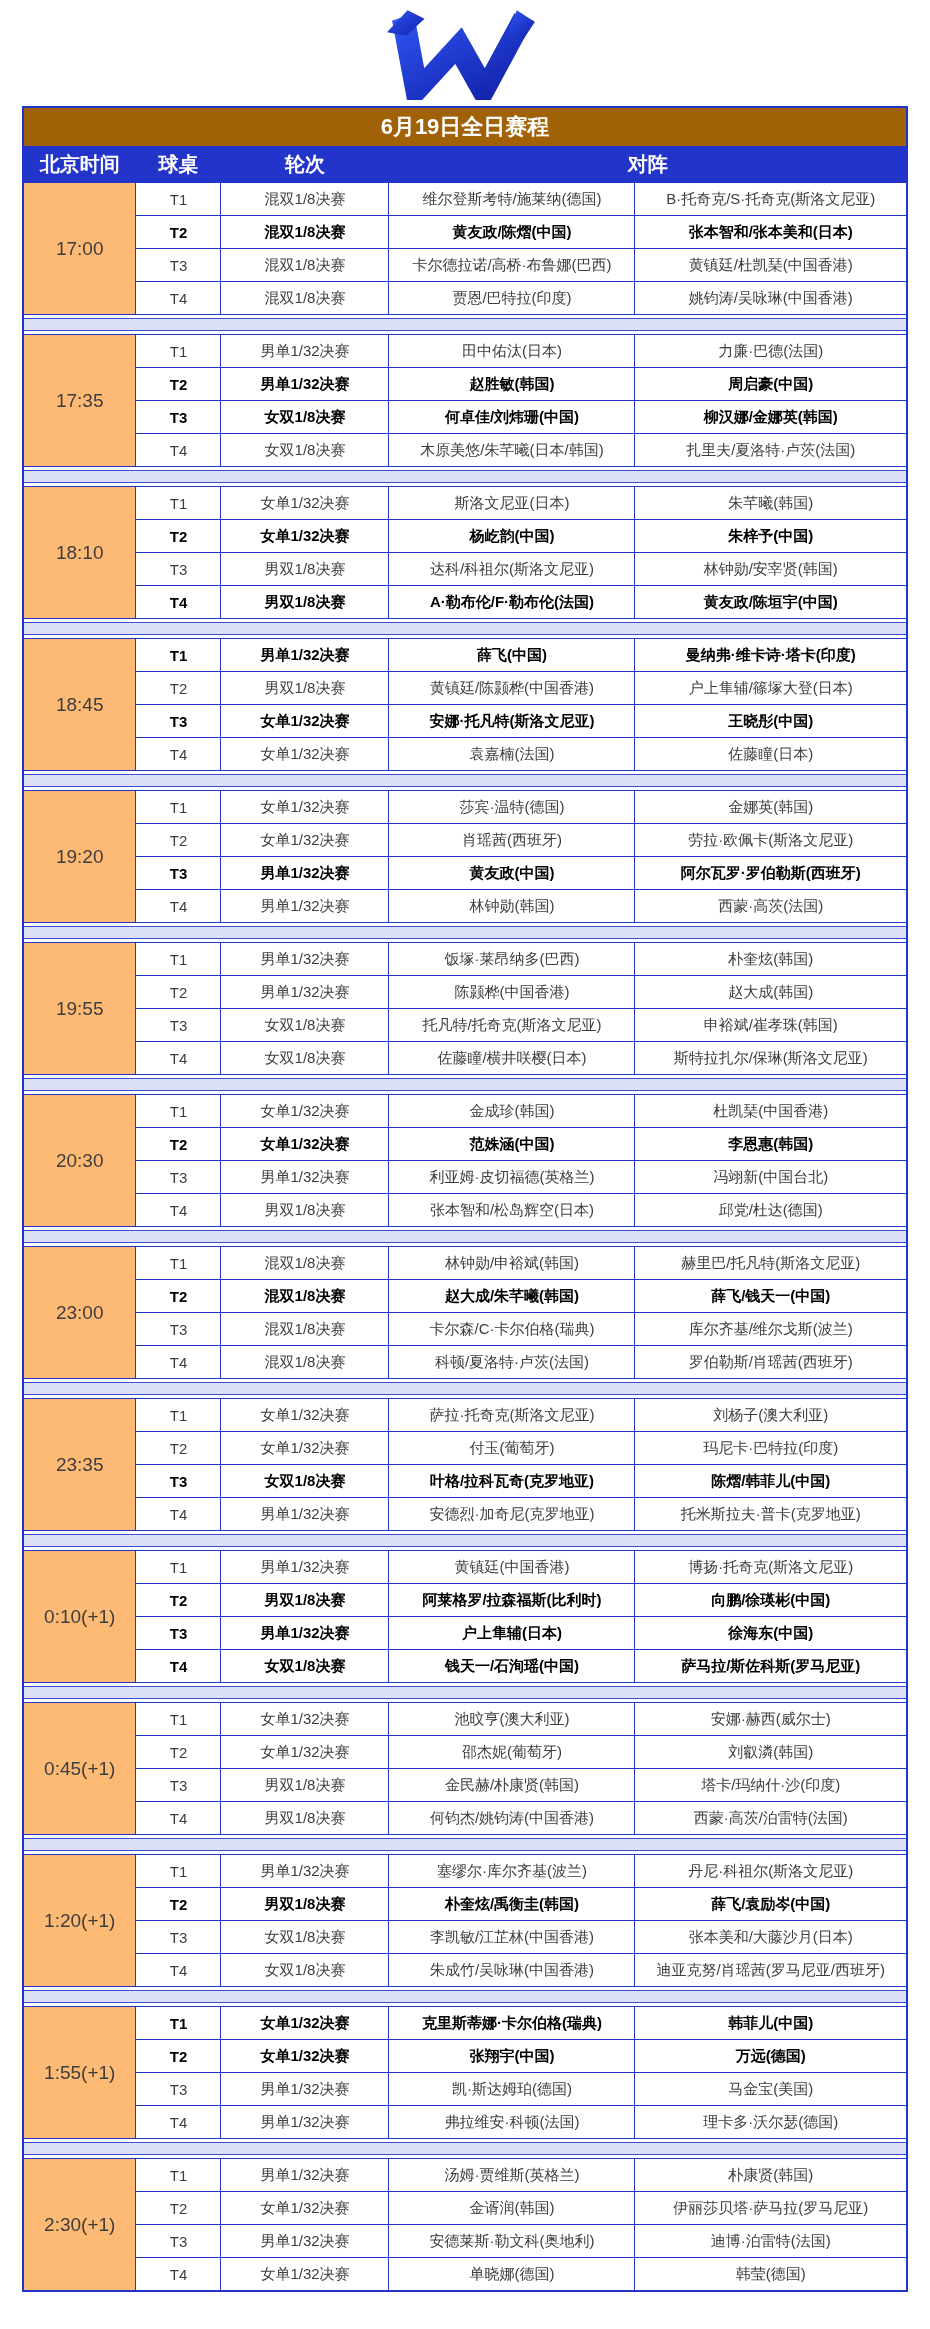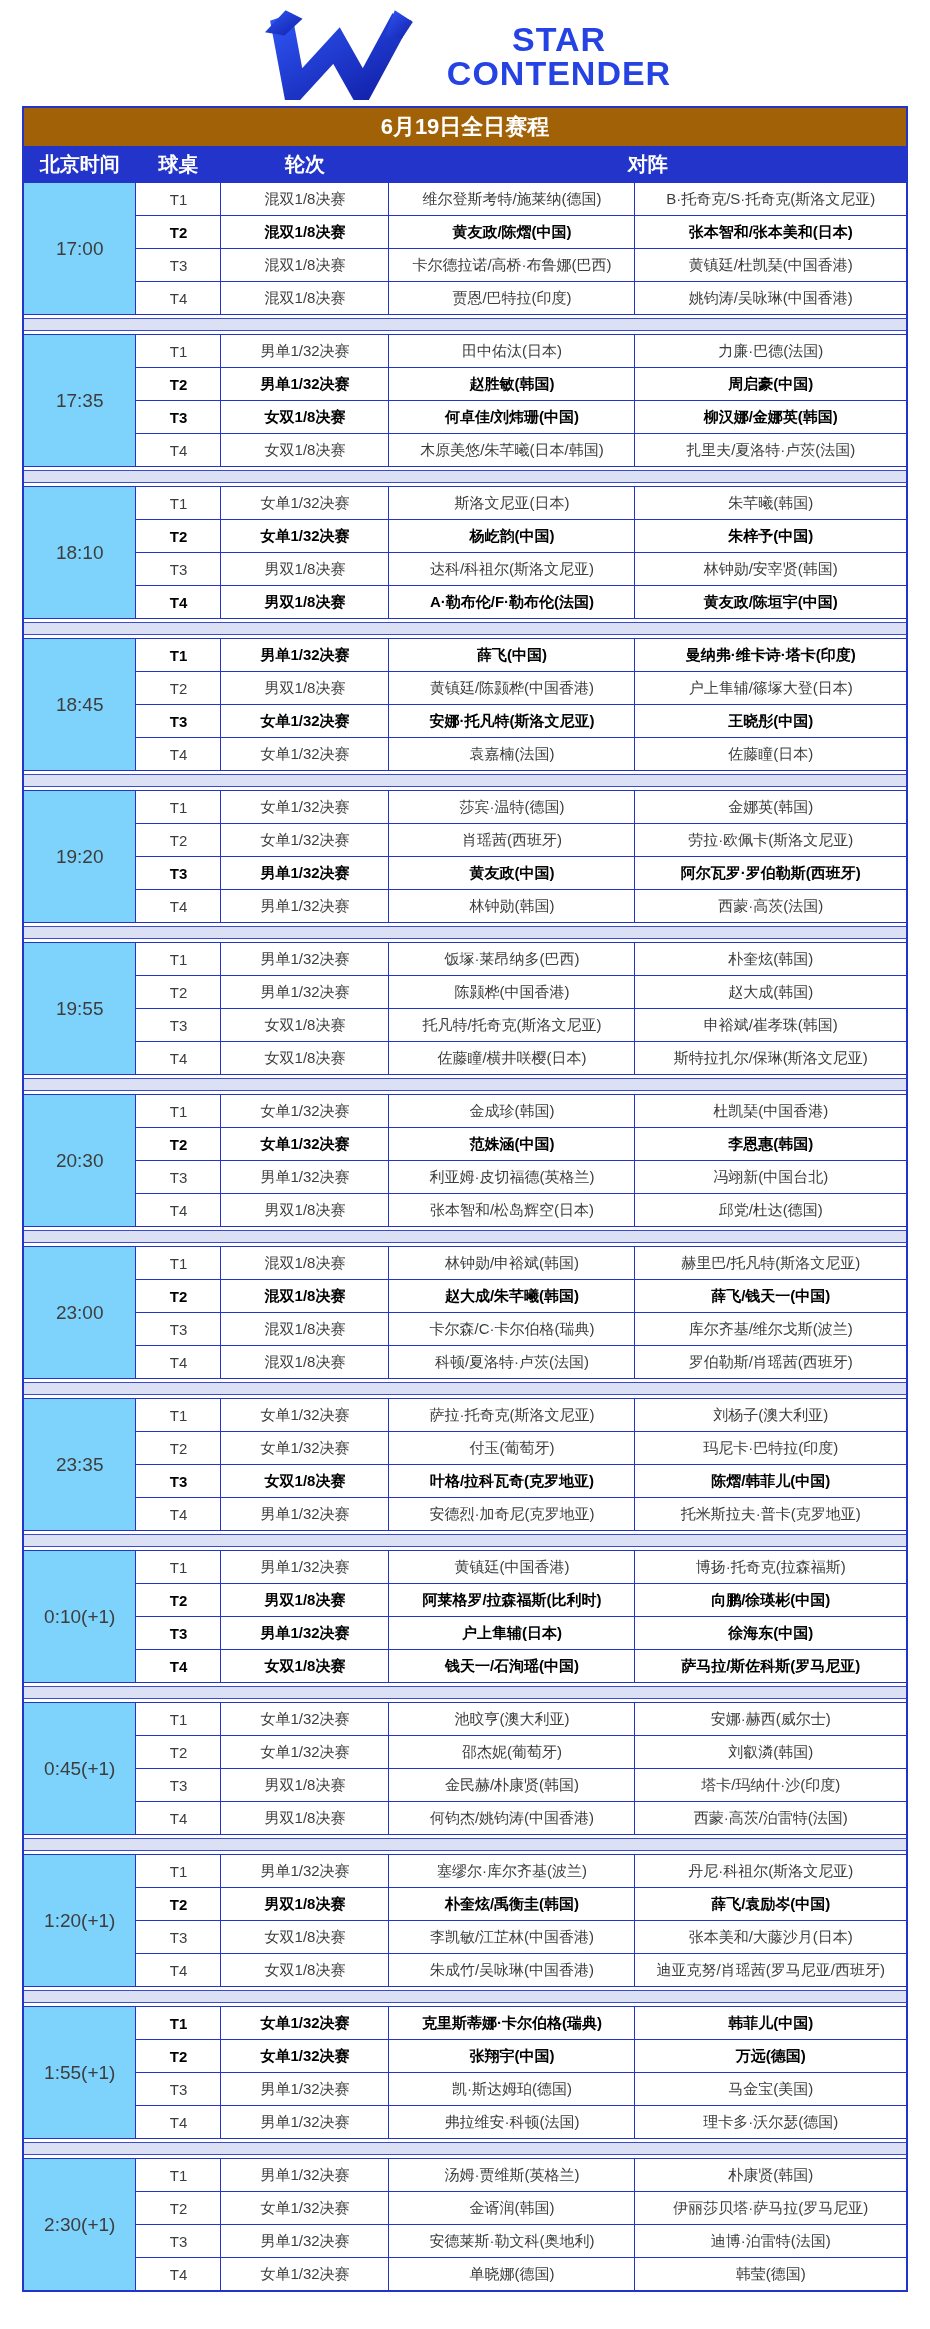--- a/index.html
+++ b/index.html
@@ -16,21 +16,21 @@
   
   .title{text-align:center;color:#1E2ED6;font-weight:800;font-size:30px;margin:8px 0 18px;}
 
   
   .sched{width:886px;margin:0 auto;border-collapse:collapse;table-layout:fixed;
          border:2px solid #2334CB;}
   .sched th,.sched td{border:1px solid #2334CB;text-align:center;vertical-align:middle;
          padding:0 2px;overflow:hidden;}
   .title-band{background:#a16207;color:#ffffff;font-size:22px;font-weight:700;height:38px;}
   .cols th{background:#2334CB;color:#ffffff;font-size:20px;font-weight:700;height:35px;margin-left:24px;}
-  td.time{font-size:19px;color:#3d3d3d;background:#7dd3fc;}
+  td.time{font-size:19px;color:#3d3d3d;background:#fdba74;}
   td.c{font-size:15px;color:#3d3d3d;height:32px;background:#ffffff;white-space:nowrap;}
   tr.bold td.c{font-weight:700;color:#000000;}
   tr.sep td{padding:0;background:#ffffff;}
   tr.sep .strip{height:11px;background:#DCE0F4;border-top:1px solid #3A4BD2;
                 border-bottom:1px solid #3A4BD2;margin:3px 0;}
 </style>
 </head>
 <body>
 
 <div class="page">
@@ -43,24 +43,20 @@
             <stop offset="0" stop-color="#2E54F2"></stop>
             <stop offset="1" stop-color="#1222AC"></stop>
           </linearGradient>
         </defs>
         <g transform="skewX(-10)">
           <polyline points="14,5 30,49 50,22 70,49 86,5" fill="none" stroke="url(#wg)" stroke-width="13" stroke-linejoin="miter" stroke-linecap="butt"></polyline>
           <path d="M6 14 L16 1 L27 6 L18 16 Z" fill="url(#wg)"></path>
           <path d="M78 16 L81 1 L93 8 L88 18 Z" fill="url(#wg)"></path>
         </g>
       </svg>
-    </span>
-    <span class="logo-text">
-      <div class="l1">STAR</div>
-      <div class="l2">CONTENDER</div>
     </span>
   </div>
 
 
   <table class="sched">
     <colgroup>
       <col style="width:113px">
         <col style="width:85px">
         <col style="width:168px">
       <col style="width:246px">
@@ -346,21 +342,21 @@
         <tr class="sep">
           <td colspan="5">
             <div class="strip"></div>
           </td>
         </tr>
         <tr>
           <td rowspan="4" class="time">0:10(+1)</td>
           <td class="c">T1</td>
           <td class="c">男单1/32决赛</td>
           <td class="c">黄镇廷(中国香港)</td>
-          <td class="c">博扬·托奇克(拉森福斯)</td>
+          <td class="c">博扬·托奇克(斯洛文尼亚)</td>
         </tr>
         <tr class="bold">
           <td class="c">T2</td>
           <td class="c">男双1/8决赛</td>
           <td class="c">阿莱格罗/拉森福斯(比利时)</td>
           <td class="c">向鹏/徐瑛彬(中国)</td>
         </tr>
         <tr class="bold">
           <td class="c">T3</td>
           <td class="c">男单1/32决赛</td>

